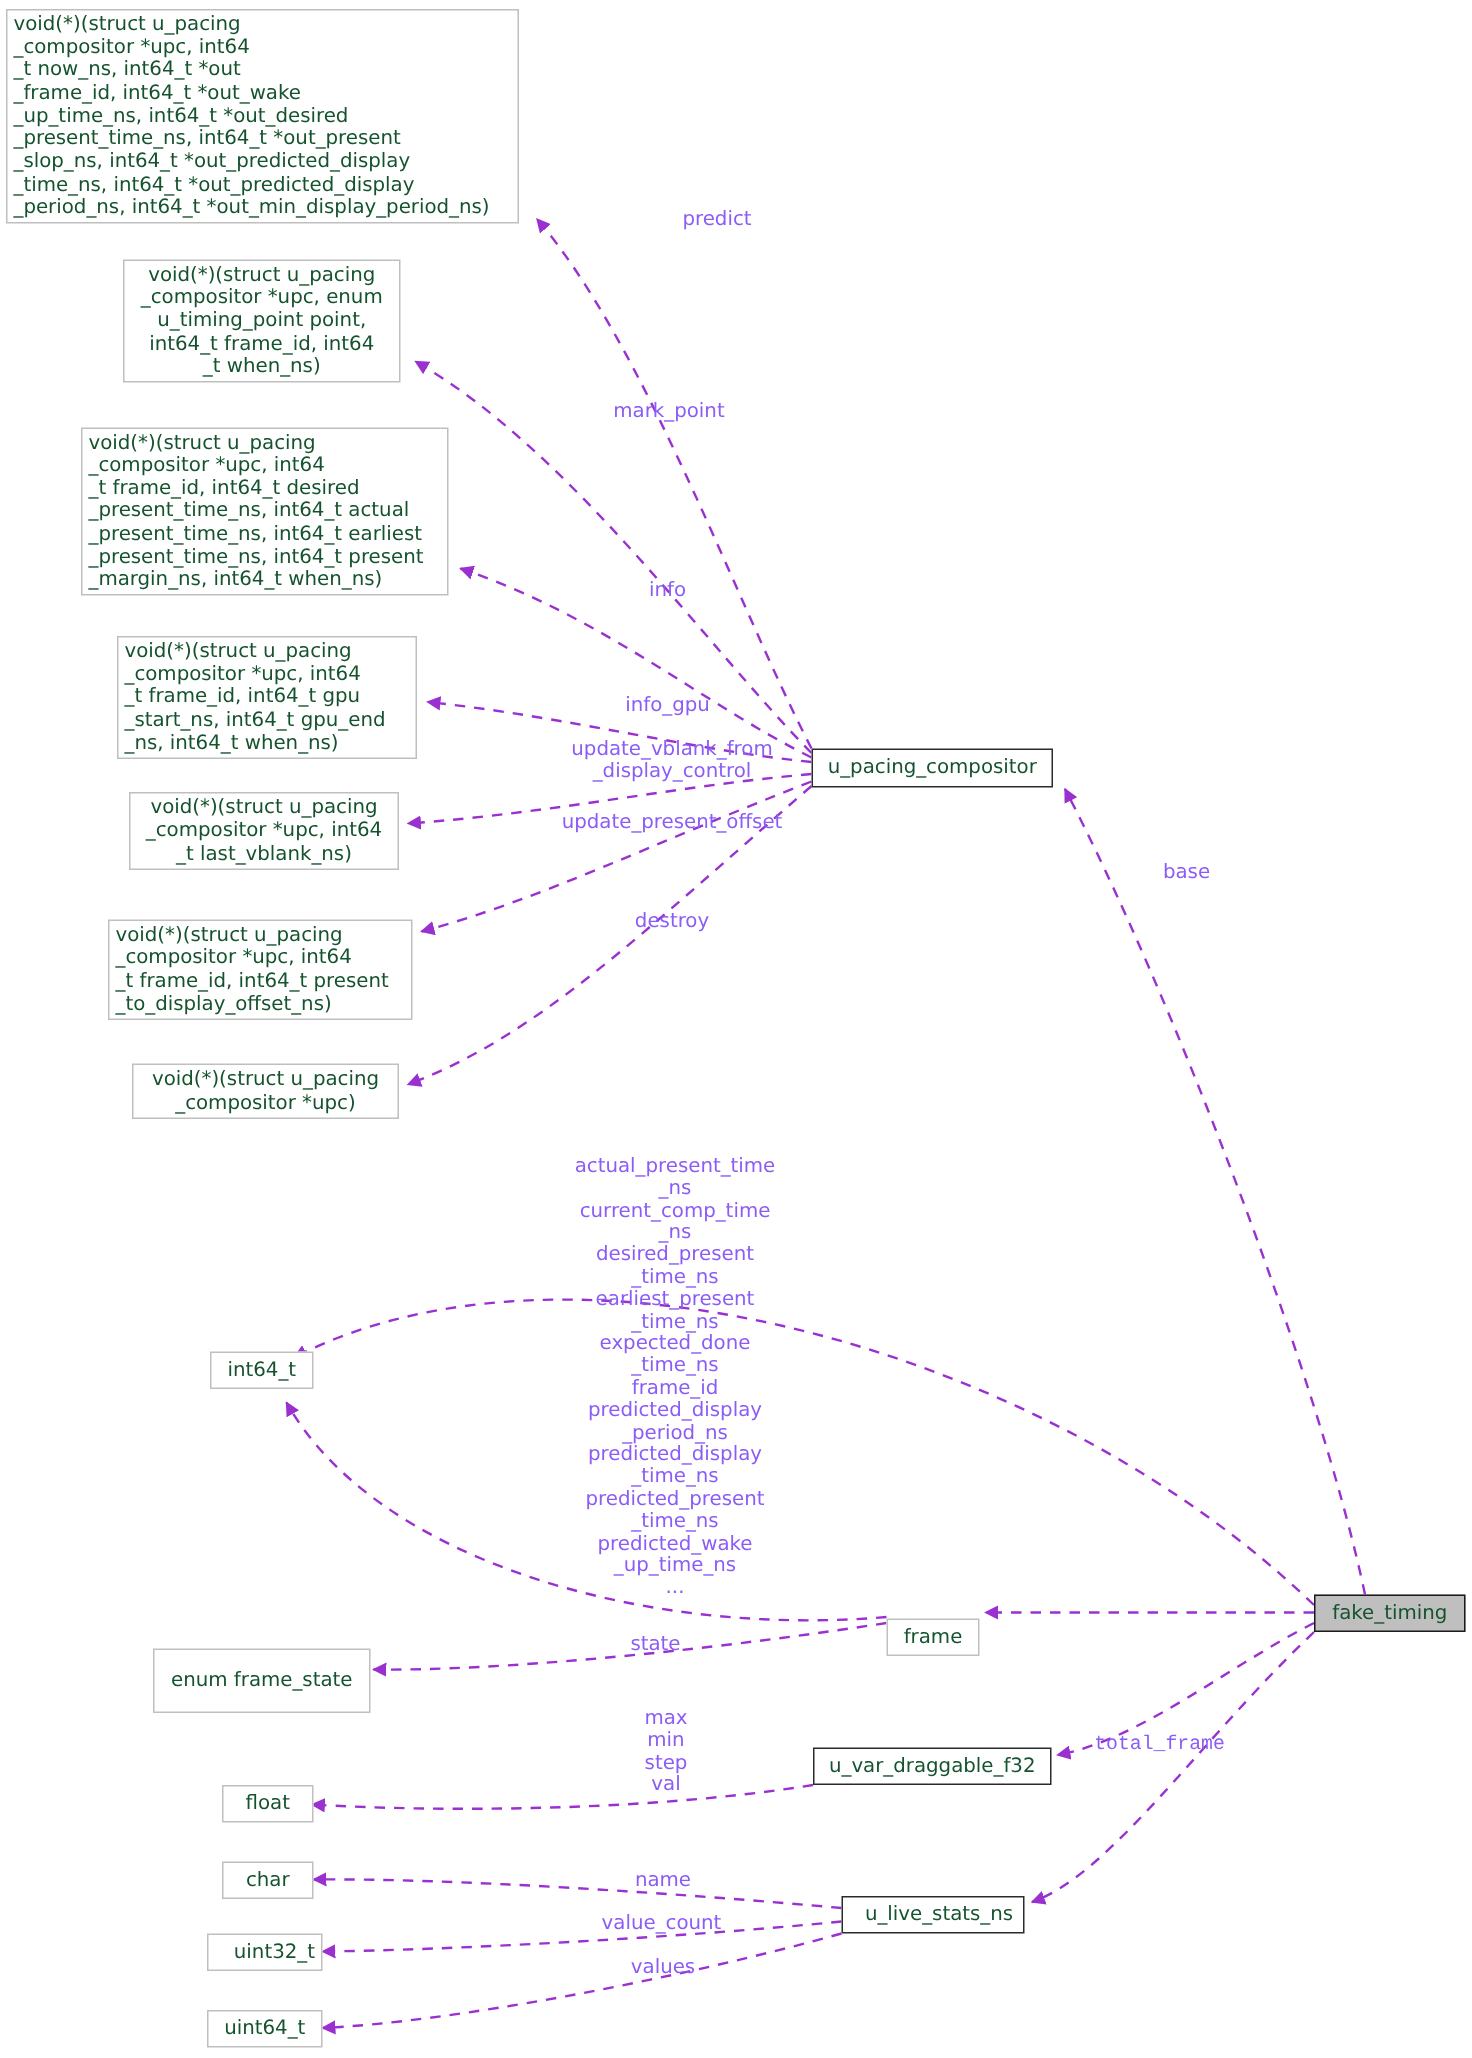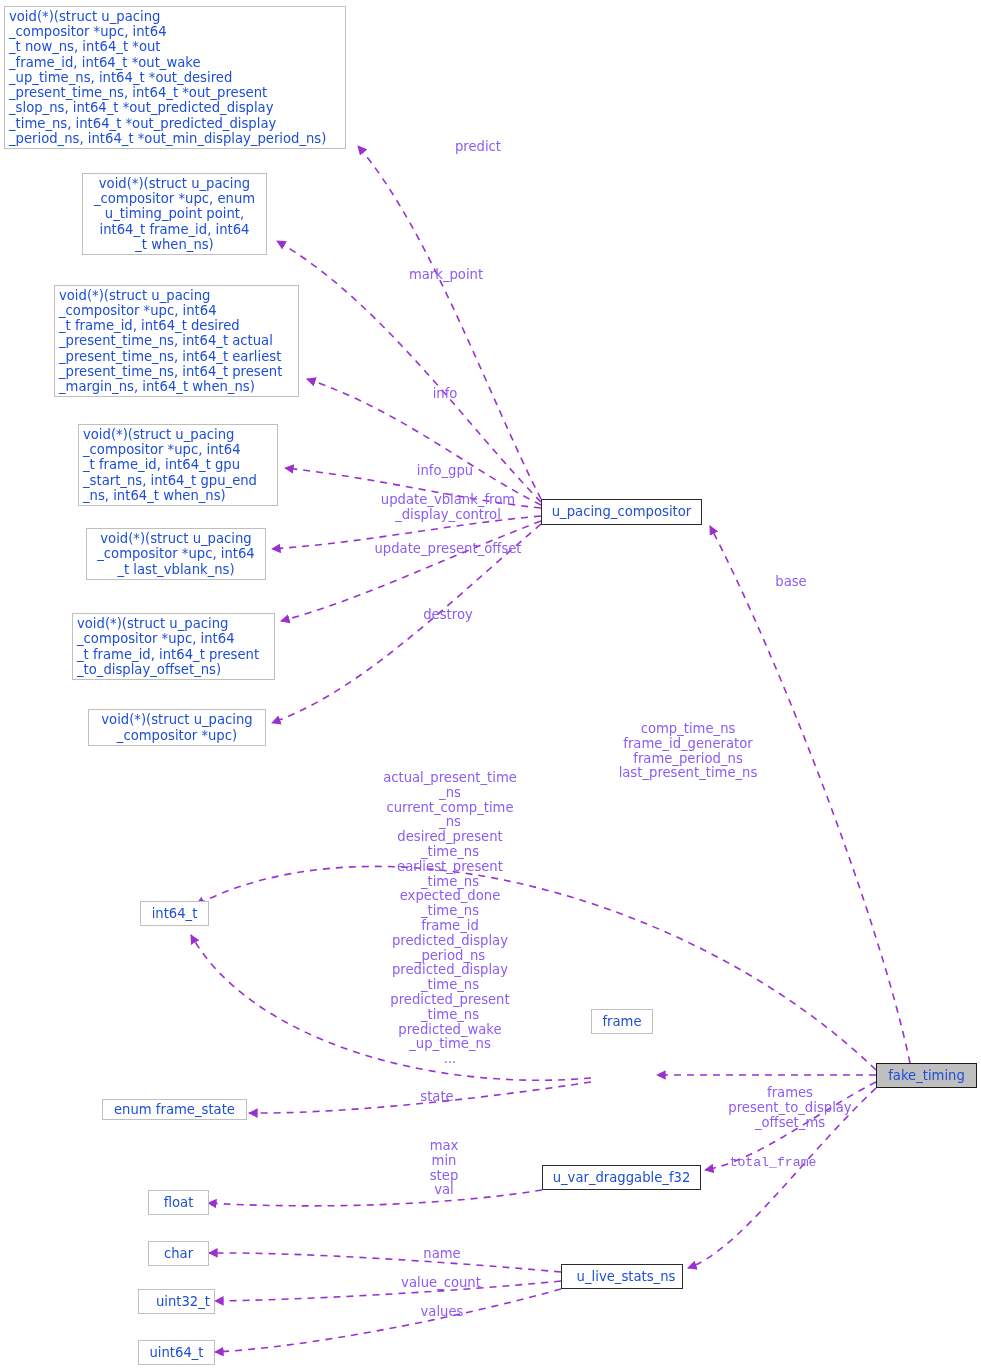--- a/index.html
+++ b/index.html
@@ -26,21 +26,21 @@
   }
   .node {
     position: absolute;
     box-sizing: border-box;
     display: flex;
     align-items: center;
     justify-content: center;
     text-align: center;
     font-size: 13.2px;
     line-height: 15.2px;
-    color: #1d4ed8;
+    color: #14532d;
     background: #ffffff;
     border: 1px solid #bfbfbf;
     white-space: pre;
     padding: 2px 4px;
   }
   .node.solid {
     border: 1.4px solid #2b2b2b;
     text-align: right;
   }
   .node.highlight {
@@ -159,41 +159,41 @@
   </div>
 
   <div class="node solid" style="left:541px; top:499px; width:161px; height:26px;">
     <span>u_pacing_compositor</span>
   </div>
 
   <div class="node" style="left:140px; top:901px; width:69px; height:25px;">
     <span>int64_t</span>
   </div>
 
-  <div class="node" style="left:102px; top:1099px; width:145px; height:21px;">
+  <div class="node" style="left:102px; top:1099px; width:145px; height:43px;">
     <span>enum frame_state</span>
   </div>
 
   <div class="node" style="left:148px; top:1190px; width:61px; height:25px;">
     <span>float</span>
   </div>
 
   <div class="node" style="left:148px; top:1241px; width:61px; height:25px;">
     <span>char</span>
   </div>
 
   <div class="node" style="left:138px; top:1289px; width:77px; height:25px;justify-content:flex-end;">
     <span>uint32_t</span>
   </div>
 
   <div class="node" style="left:138px; top:1340px; width:77px; height:25px;">
     <span>uint64_t</span>
   </div>
 
-  <div class="node" style="left:591px; top:1009px; width:62px; height:25px;">
+  <div class="node" style="left:591px; top:1079px; width:62px; height:25px;">
     <span>frame</span>
   </div>
 
   <div class="node solid" style="left:542px; top:1165px; width:159px; height:25px;">
     <span>u_var_draggable_f32</span>
   </div>
 
   <div class="node solid" style="left:561px; top:1264px; width:122px; height:25px;padding-left:12px;">
     <span>u_live_stats_ns</span>
   </div>
@@ -212,24 +212,20 @@
 
   <div class="edge-label" style="left:360px; top:493px; width:176px;">update_vblank_from
 _display_control</div>
 
   <div class="edge-label" style="left:360px; top:542px; width:176px;">update_present_offset</div>
 
   <div class="edge-label" style="left:400px; top:608px; width:96px;">destroy</div>
 
   <div class="edge-label" style="left:756px; top:575px; width:70px;">base</div>
 
-  <div class="edge-label" style="left:538px; top:722px; width:300px;">comp_time_ns
-frame_id_generator
-frame_period_ns
-last_present_time_ns</div>
 
   <div class="edge-label" style="left:358px; top:771px; width:184px;">actual_present_time
 _ns
 current_comp_time
 _ns
 desired_present
 _time_ns
 earliest_present
 _time_ns
 expected_done
@@ -240,23 +236,20 @@
 predicted_display
 _time_ns
 predicted_present
 _time_ns
 predicted_wake
 _up_time_ns
 ...</div>
 
   <div class="edge-label" style="left:390px; top:1090px; width:94px;">state</div>
 
-  <div class="edge-label" style="left:704px; top:1086px; width:172px;">frames
-present_to_display
-_offset_ms</div>
 
   <div class="edge-label" style="left:400px; top:1139px; width:88px;">max
 min
 step
 val</div>
 
   <div class="edge-label" style="left:706px; top:1156px; width:134px;font-family:Liberation Mono, monospace;">total_frame</div>
 
   <div class="edge-label" style="left:396px; top:1247px; width:92px;">name</div>
 

